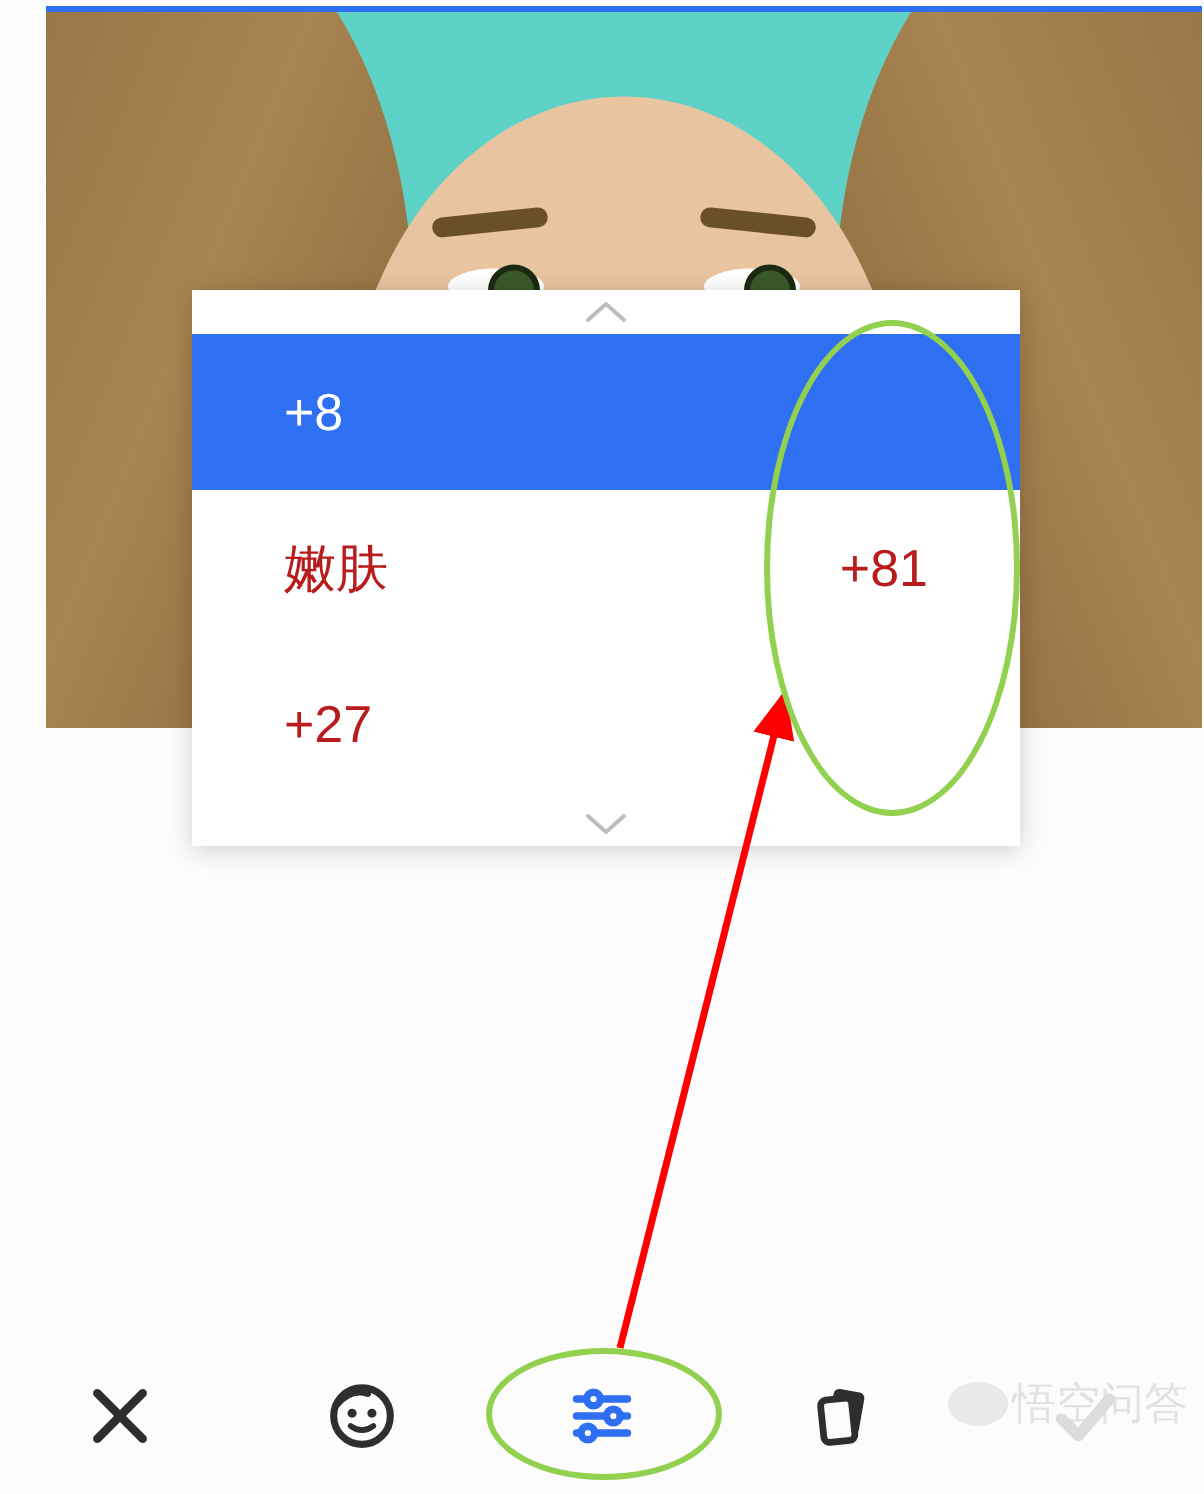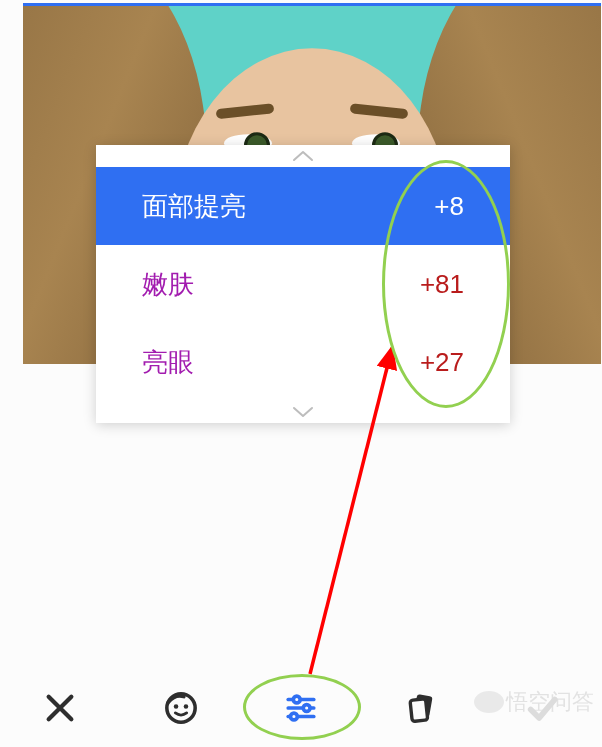--- a/index.html
+++ b/index.html
@@ -19,21 +19,21 @@
     .brow.left { left: 44px; transform: rotate(-6deg); }
     .brow.right { right: 44px; transform: rotate(6deg); }
     .nose { position: absolute; left: 50%; top: 150px; transform: translateX(-50%); width: 24px; height: 48px; background: #dab58f; border-radius: 12px; }
     .lips { position: absolute; left: 50%; top: 230px; transform: translateX(-50%); width: 70px; height: 26px; background: #c97b68; border-radius: 50% 50% 48% 48%; }
 
     .panel { position: absolute; left: 96px; top: 145px; width: 414px; background: #fff; box-shadow: 0 2px 12px rgba(0,0,0,0.18); z-index: 10; }
     .chevron-row { height: 22px; display: flex; align-items: center; justify-content: center; color: #9e9e9e; }
     .chevron-row svg { width: 24px; height: 14px; }
     .panel-row { height: 78px; display: flex; align-items: center; justify-content: space-between; padding: 0 46px; font-size: 26px; }
     .panel-row.active { background: #2f6ff2; color: #fff; }
-    .panel-row.inactive .label { color: #a21caf; }
+    .panel-row.inactive .label { color: #b91c1c; }
     .panel-row.inactive .value { color: #b91c1c; }
 
     .bottom-bar { position: absolute; left: 0; bottom: 0; width: 100%; height: 78px; display: flex; align-items: center; justify-content: space-around; z-index: 8; }
     .bb-btn { width: 80px; height: 60px; display: flex; align-items: center; justify-content: center; color: #2e2e2e; cursor: pointer; }
     .bb-btn svg { width: 34px; height: 34px; }
     .bb-btn.accent svg { stroke: #2f6ff2; fill: #2f6ff2; }
     
     .watermark { position: absolute; right: 8px; bottom: 30px; color: #d8d8d8; font-size: 22px; display: flex; align-items: center; gap: 2px; opacity: 0.7; z-index: 6; }
     .watermark .wm-icon { width: 30px; height: 22px; border-radius: 50%; background: #e2e2e2; position: relative; }
     
@@ -64,29 +64,27 @@
 </div>
 
 <div class="panel">
   <div class="chevron-row">
     <svg viewBox="0 0 24 14">
         <polyline points="3,11 12,3 21,11" fill="none" stroke="#bdbdbd" stroke-width="2" stroke-linecap="round" stroke-linejoin="round"></polyline>
       </svg>
   </div>
 
   <div class="panel-row active">
-    <span class="label">面部提亮</span>
     <span class="value">+8</span>
   </div>
   <div class="panel-row inactive">
     <span class="label">嫩肤</span>
     <span class="value">+81</span>
   </div>
   <div class="panel-row inactive">
-    <span class="label">亮眼</span>
     <span class="value">+27</span>
   </div>
 
   <div class="chevron-row">
     <svg viewBox="0 0 24 14">
         <polyline points="3,3 12,11 21,3" fill="none" stroke="#bdbdbd" stroke-width="2" stroke-linecap="round" stroke-linejoin="round"></polyline>
       </svg>
   </div>
 </div>
 

